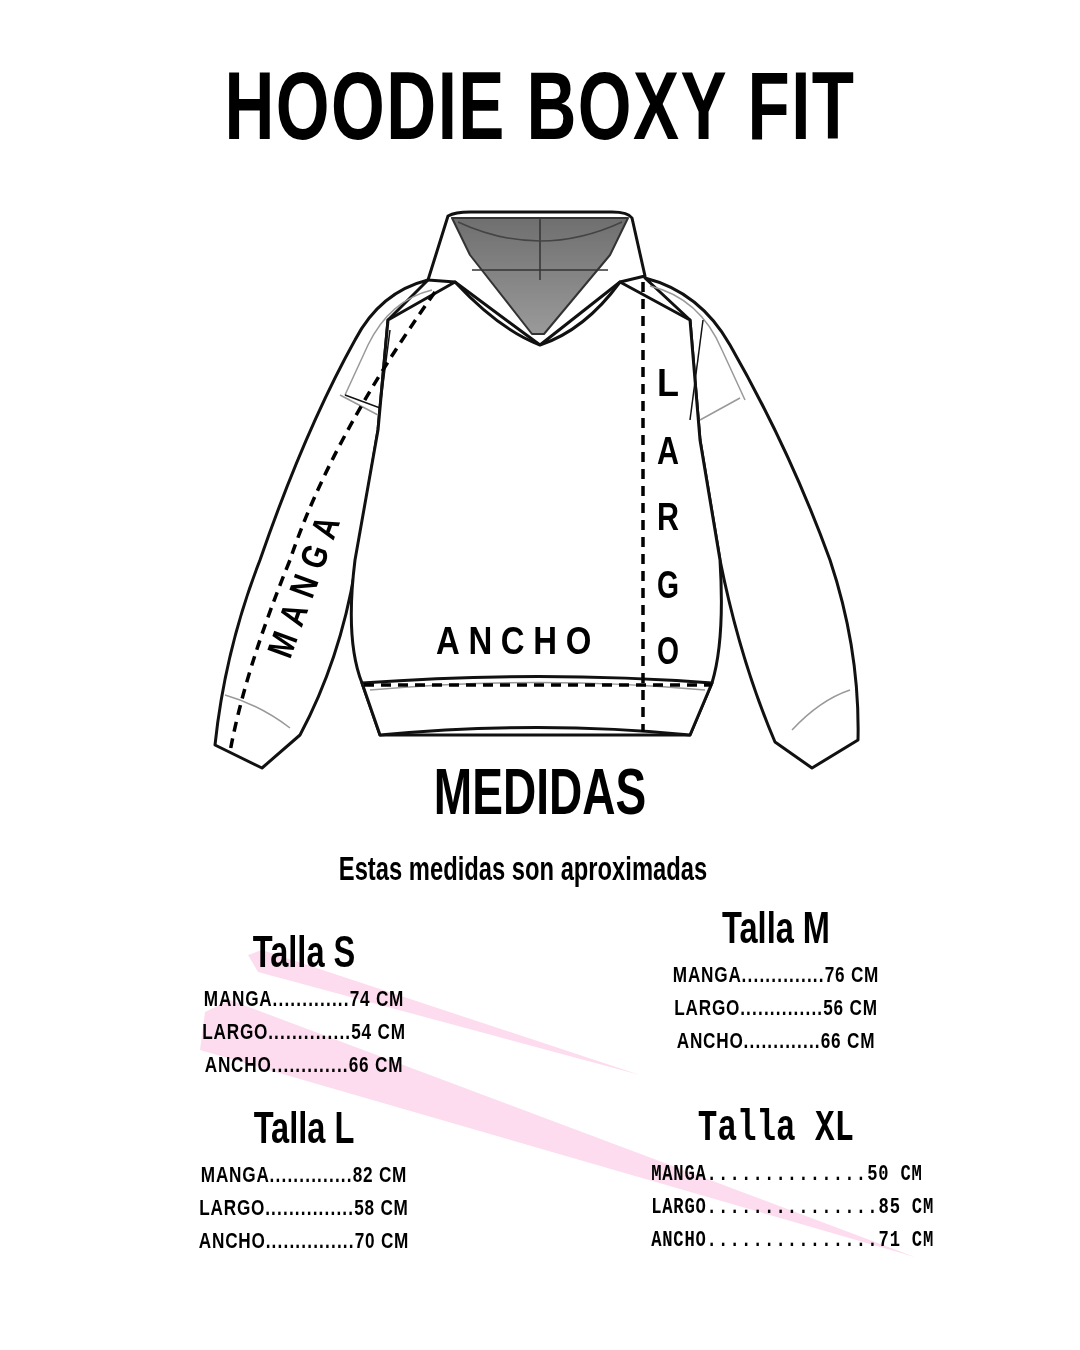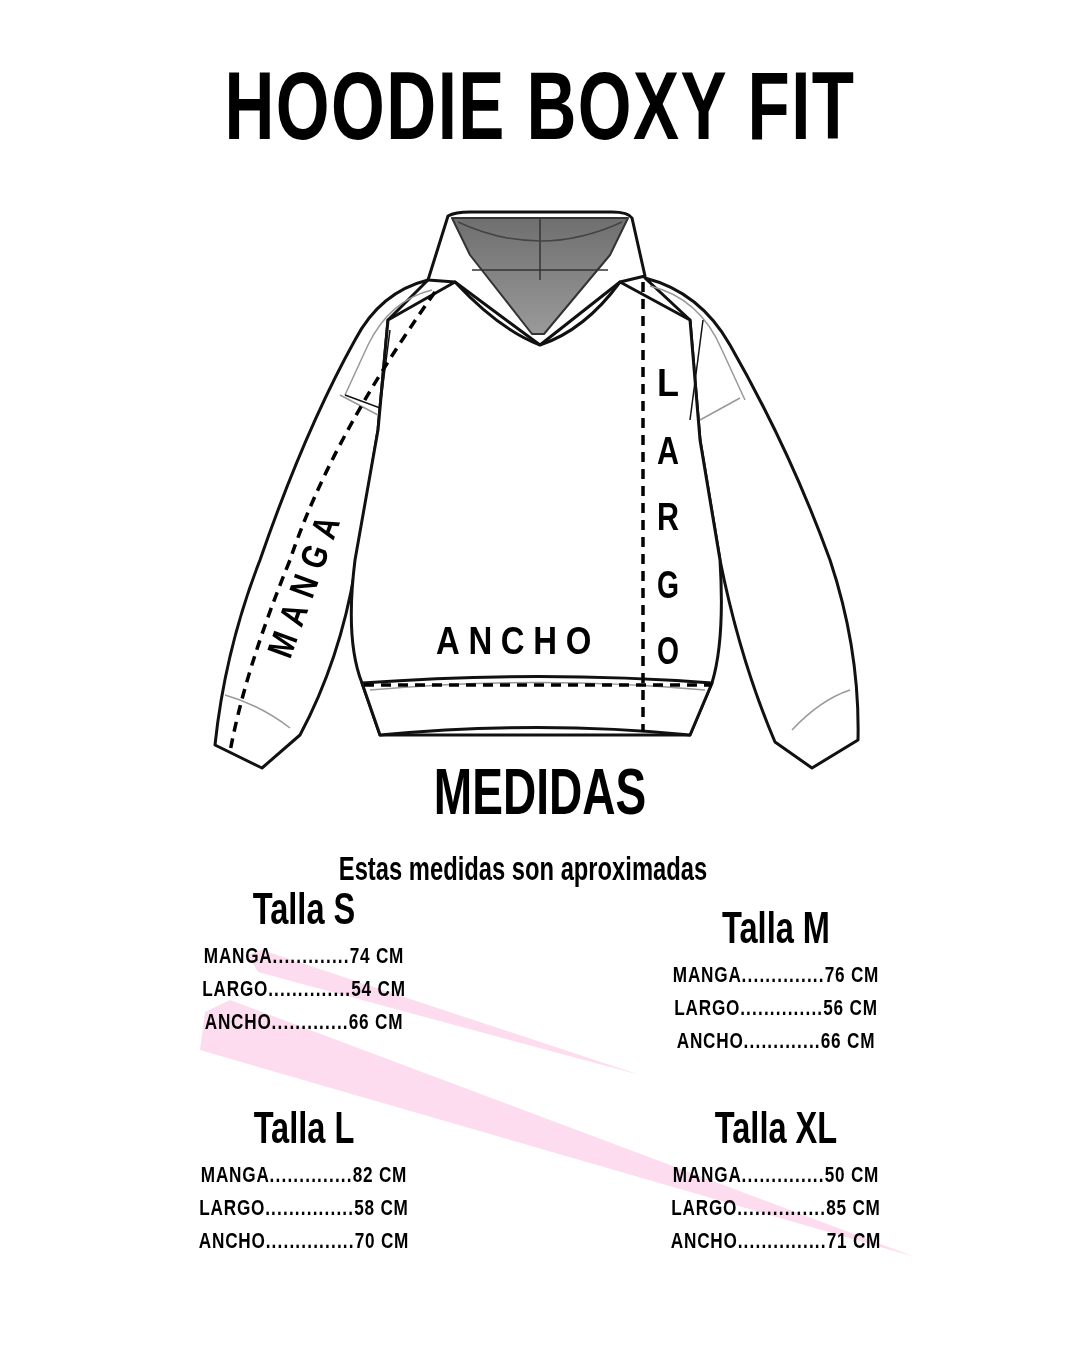--- a/index.html
+++ b/index.html
@@ -79,39 +79,39 @@
       <text x="657" y="530" textLength="22" lengthAdjust="spacingAndGlyphs">R</text>
       <text x="657" y="598" textLength="22" lengthAdjust="spacingAndGlyphs">G</text>
       <text x="657" y="664" textLength="22" lengthAdjust="spacingAndGlyphs">O</text>
     </g>
   </g>
 </svg>
 
 <div id="medidas">MEDIDAS</div>
 <div id="subtitle">Estas medidas son aproximadas</div>
 
-<div class="size-block" style="left:144px; top:887px;">
+<div class="size-block" style="left:144px; top:930px;">
   <div class="size-title">Talla S</div>
   <div class="row"><span>MANGA</span><span class="dots">.............</span><span>74 CM</span></div>
   <div class="row"><span>LARGO</span><span class="dots">..............</span><span>54 CM</span></div>
   <div class="row"><span>ANCHO</span><span class="dots">.............</span><span>66 CM</span></div>
 </div>
 
 <div class="size-block" style="left:616px; top:906px;">
   <div class="size-title">Talla M</div>
   <div class="row"><span>MANGA</span><span class="dots">..............</span><span>76 CM</span></div>
   <div class="row"><span>LARGO</span><span class="dots">..............</span><span>56 CM</span></div>
   <div class="row"><span>ANCHO</span><span class="dots">.............</span><span>66 CM</span></div>
 </div>
 
 <div class="size-block" style="left:144px; top:1106px;">
   <div class="size-title">Talla L</div>
   <div class="row"><span>MANGA</span><span class="dots">..............</span><span>82 CM</span></div>
   <div class="row"><span>LARGO</span><span class="dots">...............</span><span>58 CM</span></div>
   <div class="row"><span>ANCHO</span><span class="dots">...............</span><span>70 CM</span></div>
 </div>
 
-<div class="size-block" style="left:616px; top:1106px;">
+<div class="size-block" style="left:616px; top:1106px;font-family:Liberation Mono, monospace;">
   <div class="size-title">Talla XL</div>
   <div class="row"><span>MANGA</span><span class="dots">..............</span><span>50 CM</span></div>
   <div class="row"><span>LARGO</span><span class="dots">...............</span><span>85 CM</span></div>
   <div class="row"><span>ANCHO</span><span class="dots">...............</span><span>71 CM</span></div>
 </div>
 
 </body></html>

